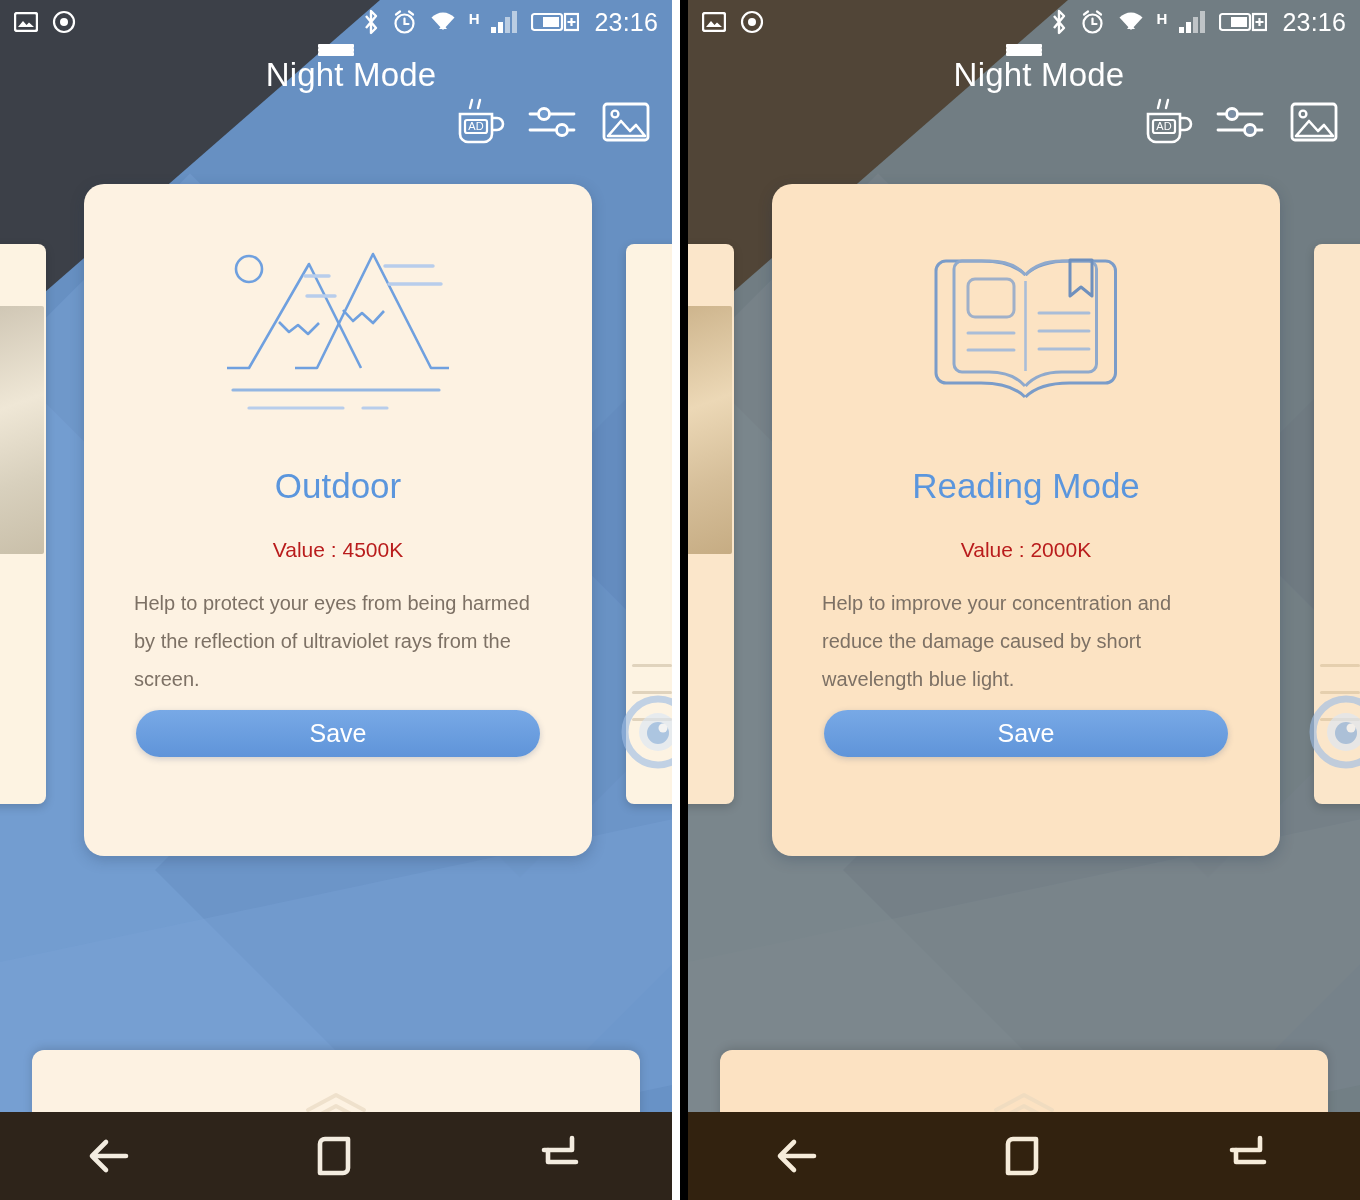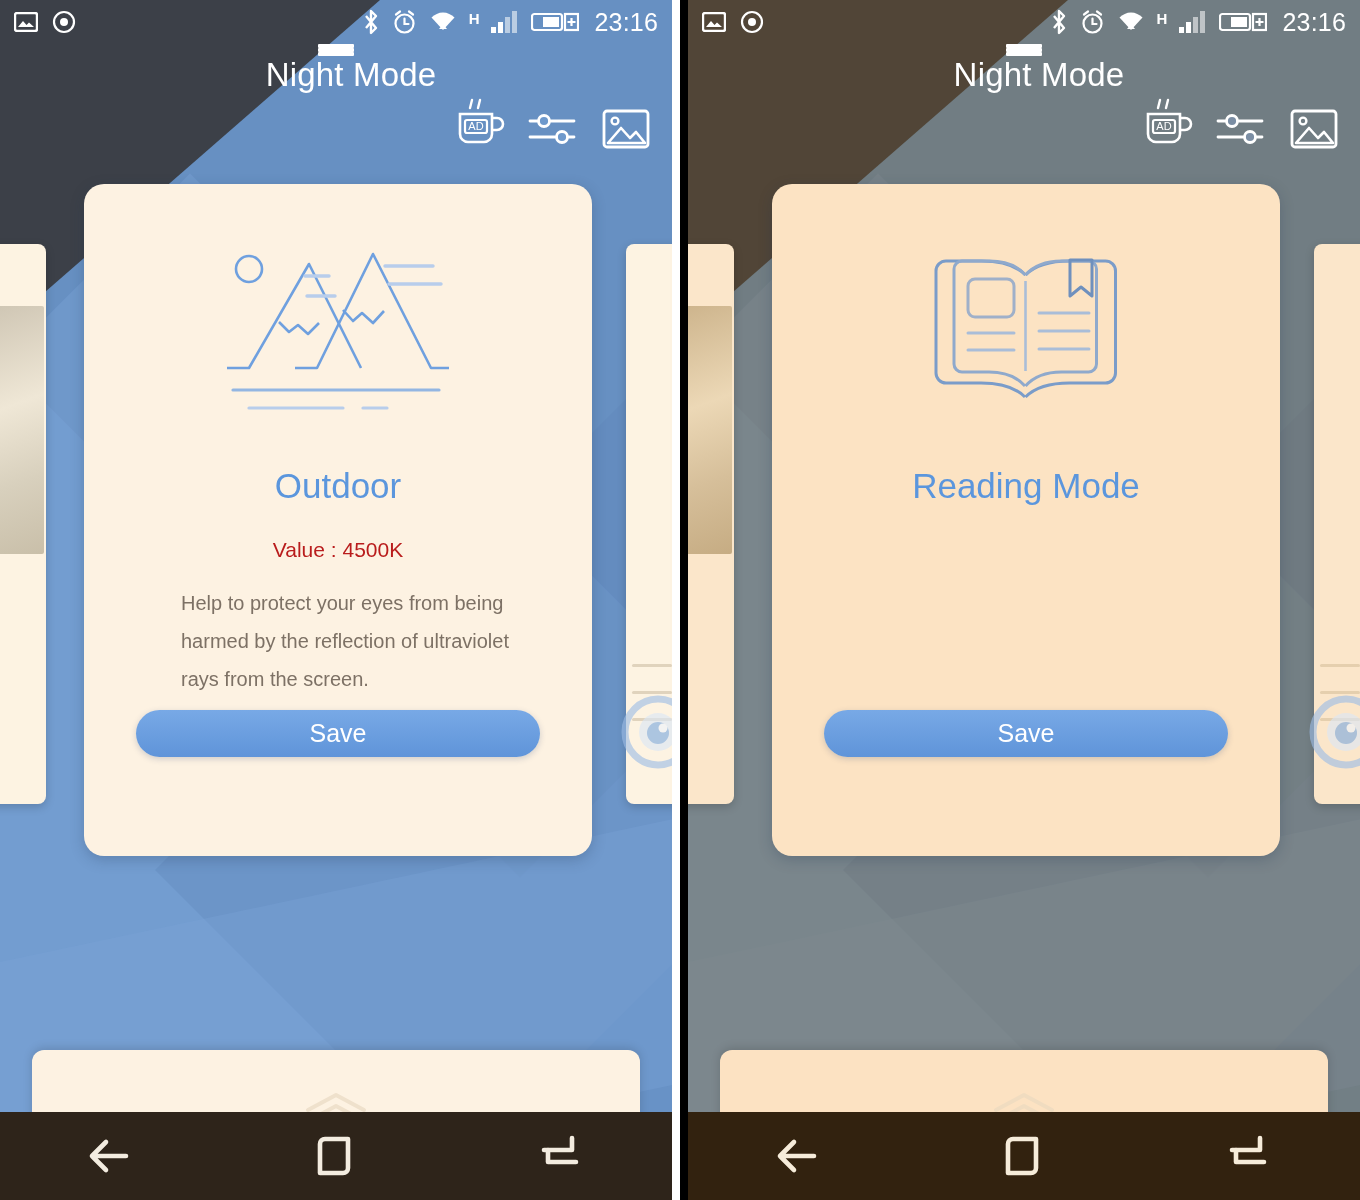--- a/index.html
+++ b/index.html
@@ -60,21 +60,21 @@
   .sb-h { font-size:15px; font-weight:700; align-self:flex-start; margin-top:2px; }
 
   
   .appbar {
     position:absolute; left:0; top:44px; width:100%; height:96px;
     display:flex; align-items:center; padding:0 22px; z-index:30; color:#fff;flex-direction:column;
   }
   .hamburger { width:36px; height:28px; display:flex; flex-direction:column; justify-content:space-between; cursor:pointer; }
   .hamburger i { display:block; height:4px; background:#fff; border-radius:1px; }
   .appbar .title { font-size:33px; margin-left:30px; font-weight:400; letter-spacing:.2px; }
-  .appbar .actions { margin-left:auto; display:flex; align-items:flex-end; gap:22px; }
+  .appbar .actions { margin-left:auto; display:flex; align-items:center; gap:22px; }
 
   
   .carousel { position:absolute; left:0; top:140px; right:0; bottom:0; z-index:10; }
 
   .peek {
     position:absolute; top:104px; width:64px; height:560px;
     background:#fdf3e2; border-radius:8px;
     box-shadow:0 3px 10px rgba(0,0,0,.18);
   }
   .peek.left  { left:-18px; }
@@ -99,21 +99,21 @@
   .card-title {
     position:absolute; left:0; top:282px; width:100%; text-align:center;
     font-size:35px; color:#5b96dd; font-weight:400;
   }
   .card-value {
     position:absolute; left:0; top:354px; width:100%; text-align:center;
     font-size:21px; color:#b91c1c;
   }
   .card-desc {
     position:absolute; left:50px; right:44px; top:400px;
-    font-size:20px; line-height:38px; color:#7d7165;margin-left:47px;
+    font-size:20px; line-height:38px; color:#7d7165;
   }
   .save-btn {
     position:absolute; left:52px; right:52px; top:526px; height:47px;
     border:none; border-radius:34px; cursor:pointer;
     background:linear-gradient(180deg,#78a9e6,#5f94d9);
     color:#fff; font-size:25px; font-family:inherit;
     box-shadow:0 2px 6px rgba(40,70,120,.22);
   }
 
   
@@ -456,20 +456,22 @@
             <path d="M107.5 32c-8-9-20-14-36-14H44a8 8 0 0 0-8 8v95a8 8 0 0 0 8 8h27c16 0 28 5 36 14" fill="none" stroke="#8fa9cc" stroke-width="3"></path>
             <path d="M107.5 32c8-9 20-14 36-14h27a8 8 0 0 1 8 8v95a8 8 0 0 1-8 8h-27c-16 0-28 5-36 14" fill="none" stroke="#8fa9cc" stroke-width="3"></path>
             <path d="M107.5 38v90" stroke="#a9bdd8" stroke-width="2.6"></path>
             <rect x="50" y="36" width="46" height="38" rx="7" fill="none" stroke="#9fb0c9" stroke-width="3"></rect>
             <path d="M50 90h46M50 107h46" stroke="#a9bdd8" stroke-width="3" stroke-linecap="round"></path>
             <path d="M121 70h50M121 88h50M121 106h50" stroke="#a9bdd8" stroke-width="3" stroke-linecap="round"></path>
             <path d="M152 17h22v36l-11-9-11 9z" fill="none" stroke="#6f90bd" stroke-width="3" stroke-linejoin="round"></path>
           </svg>
         </div>
         <div class="card-title">Reading Mode</div>
+        <div class="card-value">Value : 2000K</div>
+        <div class="card-desc">Help to improve your concentration and reduce the damage caused by short wavelength blue light.</div>
         <button class="save-btn">Save</button>
       </div>
 
       <div class="fab-eye">
         <svg width="76" height="76" viewBox="0 0 76 76">
           <circle cx="38" cy="38" r="33" fill="none" stroke="#9dbde6" stroke-width="7"></circle>
           <circle cx="38" cy="38" r="19" fill="#dbe7f6"></circle>
           <circle cx="38" cy="39" r="11" fill="#7ca9e0"></circle>
           <circle cx="43" cy="34" r="4.5" fill="#eef4fc"></circle>
         </svg>

